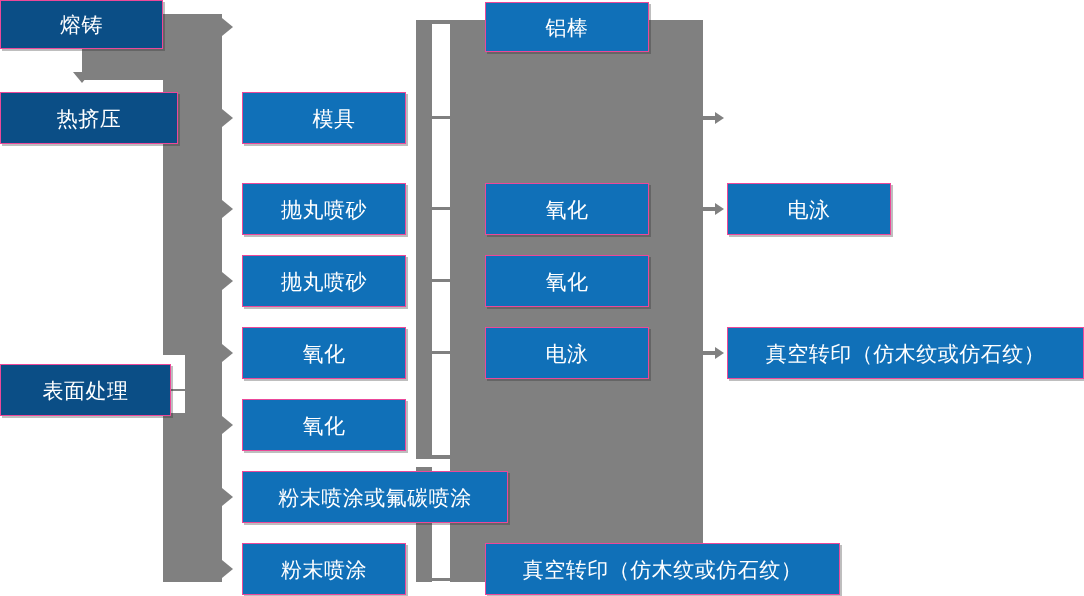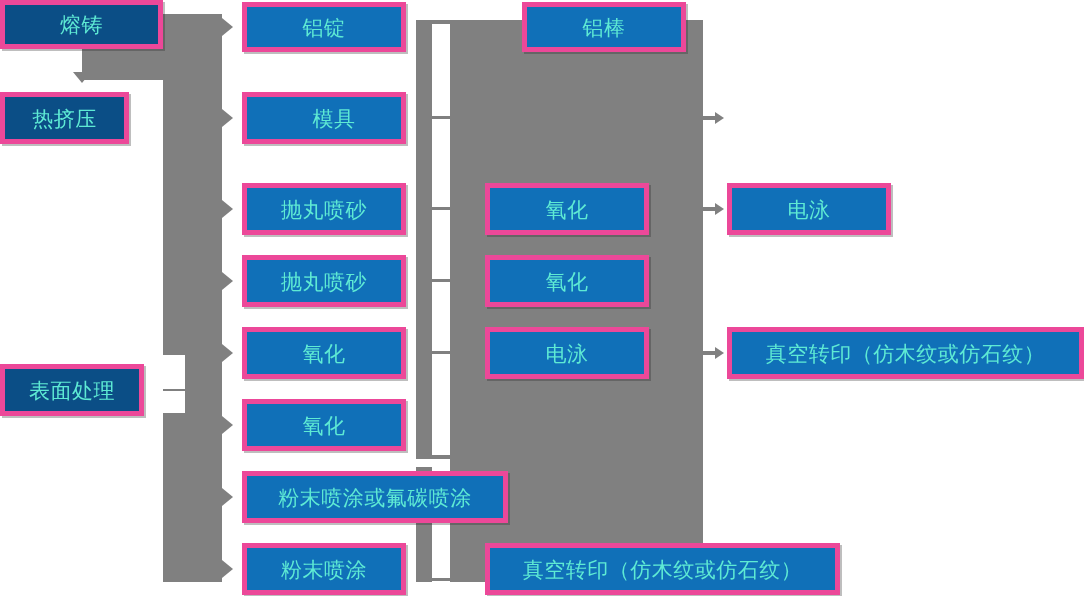--- a/index.html
+++ b/index.html
@@ -63,22 +63,22 @@
     left: 12px;
   }
 
   
   .node {
     position: absolute;
     box-sizing: border-box;
     display: flex;
     align-items: center;
     justify-content: center;
-    color: #5eead4;
-    border: 5px solid #ec4899;
+    color: #ffffff;
+    border: 1px solid #ec4899;
     box-shadow: 2px 2px 0 rgba(40,40,40,0.30);
     white-space: nowrap;
     letter-spacing: 0.5px;
   }
   .node.dark {
     background: #0B4E86;
   }
   .node.light {
     background: #1070B8;
   }
@@ -138,30 +138,27 @@
       <span class="head"></span>
   </div>
   <div class="mini-arrow" style="left:703px; top:353px;">
     <span class="shaft"></span>
       <span class="head"></span>
   </div>
 
   <div class="node dark" style="left:0px; top:0px; width:163px; height:49px; font-size:21px;">
     <span class="label">熔铸</span>
   </div>
-  <div class="node dark" style="left:0px; top:92px; width:129px; height:52px; font-size:21px;">
+  <div class="node dark" style="left:0px; top:92px; width:178px; height:52px; font-size:21px;">
     <span class="label">热挤压</span>
   </div>
-  <div class="node dark" style="left:0px; top:364px; width:144px; height:52px; font-size:21px;">
+  <div class="node dark" style="left:0px; top:364px; width:171px; height:52px; font-size:21px;">
     <span class="label">表面处理</span>
   </div>
 
-  <div class="node light" style="left:242px; top:2px; width:164px; height:50px; font-size:21px;">
-    <span class="label">铝锭</span>
-  </div>
   <div class="node light" style="left:242px; top:92px; width:164px; height:52px; font-size:21px;padding-left:20px;">
     <span class="label">模具</span>
   </div>
   <div class="node light" style="left:242px; top:183px; width:164px; height:52px; font-size:21px;">
     <span class="label">抛丸喷砂</span>
   </div>
   <div class="node light" style="left:242px; top:255px; width:164px; height:52px; font-size:21px;">
     <span class="label">抛丸喷砂</span>
   </div>
   <div class="node light" style="left:242px; top:327px; width:164px; height:52px; font-size:21px;">
@@ -170,21 +167,21 @@
   <div class="node light" style="left:242px; top:399px; width:164px; height:52px; font-size:21px;">
     <span class="label">氧化</span>
   </div>
   <div class="node light" style="left:242px; top:543px; width:164px; height:52px; font-size:21px;">
     <span class="label">粉末喷涂</span>
   </div>
   <div class="node light" style="left:242px; top:471px; width:266px; height:52px; font-size:21px;">
     <span class="label">粉末喷涂或氟碳喷涂</span>
   </div>
 
-  <div class="node light" style="left:485px; top:2px; width:164px; height:50px; font-size:21px;margin-left:37px;">
+  <div class="node light" style="left:485px; top:2px; width:164px; height:50px; font-size:21px;">
     <span class="label">铝棒</span>
   </div>
   <div class="node light" style="left:485px; top:183px; width:164px; height:52px; font-size:21px;">
     <span class="label">氧化</span>
   </div>
   <div class="node light" style="left:485px; top:255px; width:164px; height:52px; font-size:21px;">
     <span class="label">氧化</span>
   </div>
   <div class="node light" style="left:485px; top:327px; width:164px; height:52px; font-size:21px;">
     <span class="label">电泳</span>

